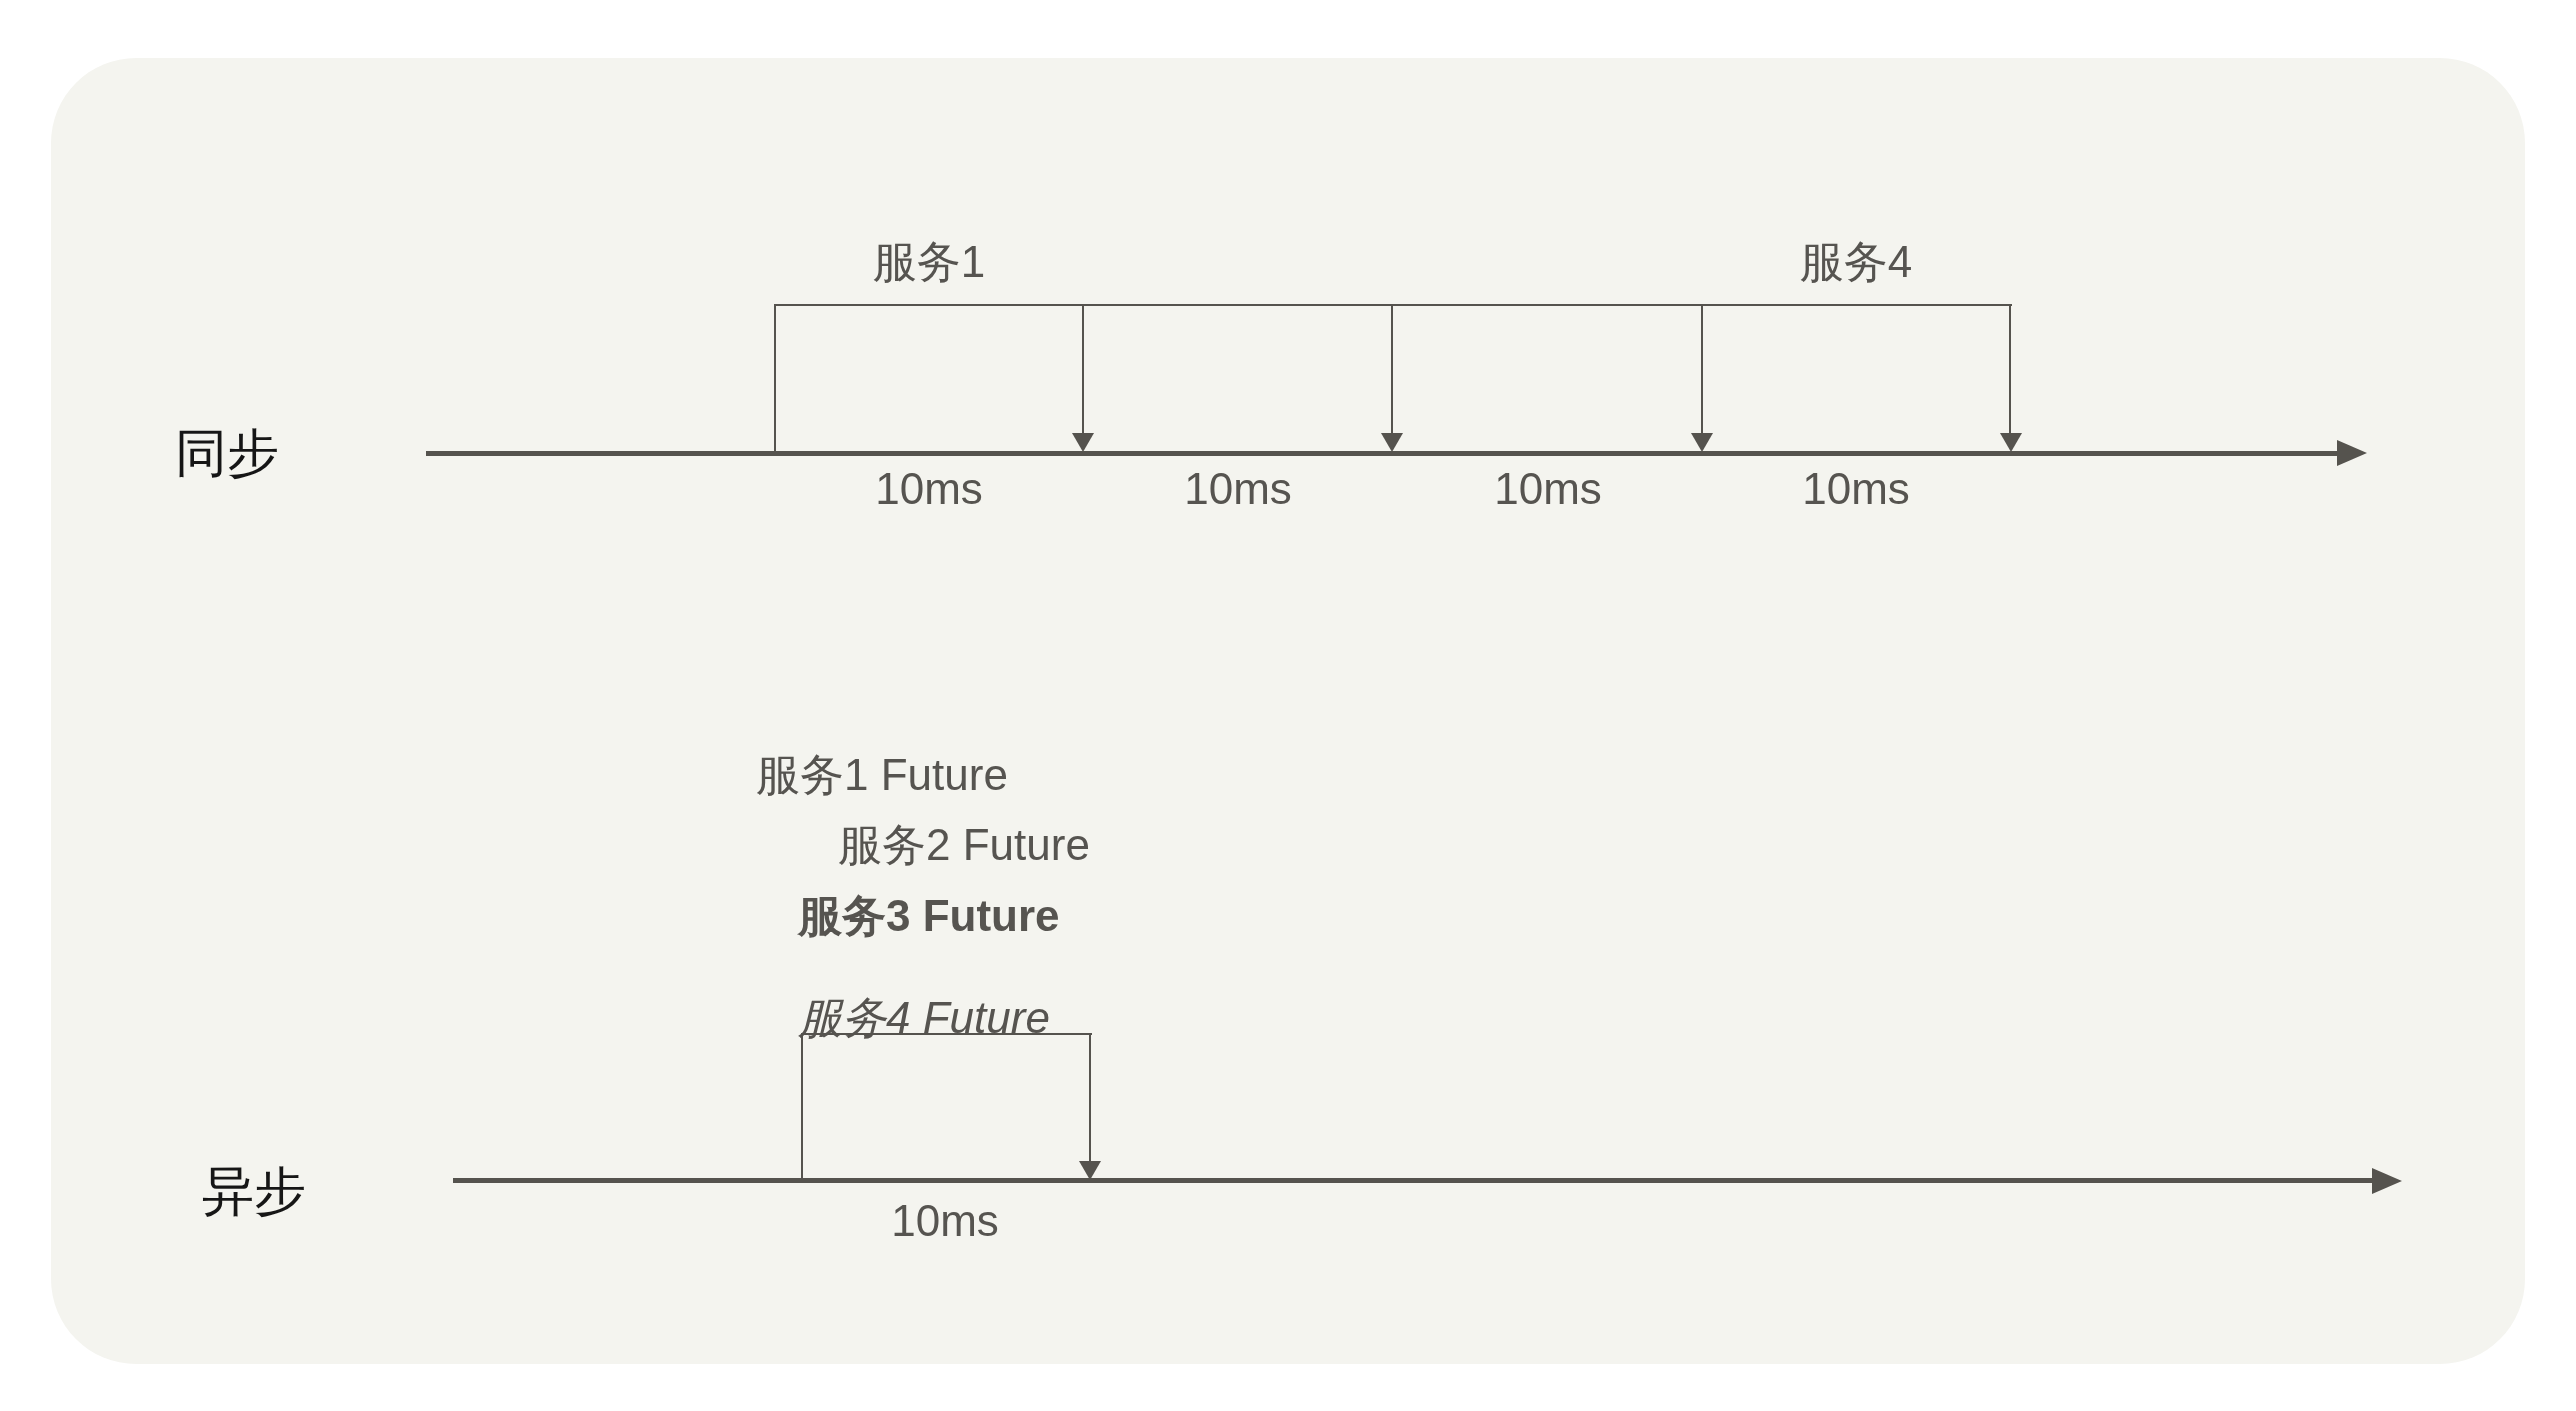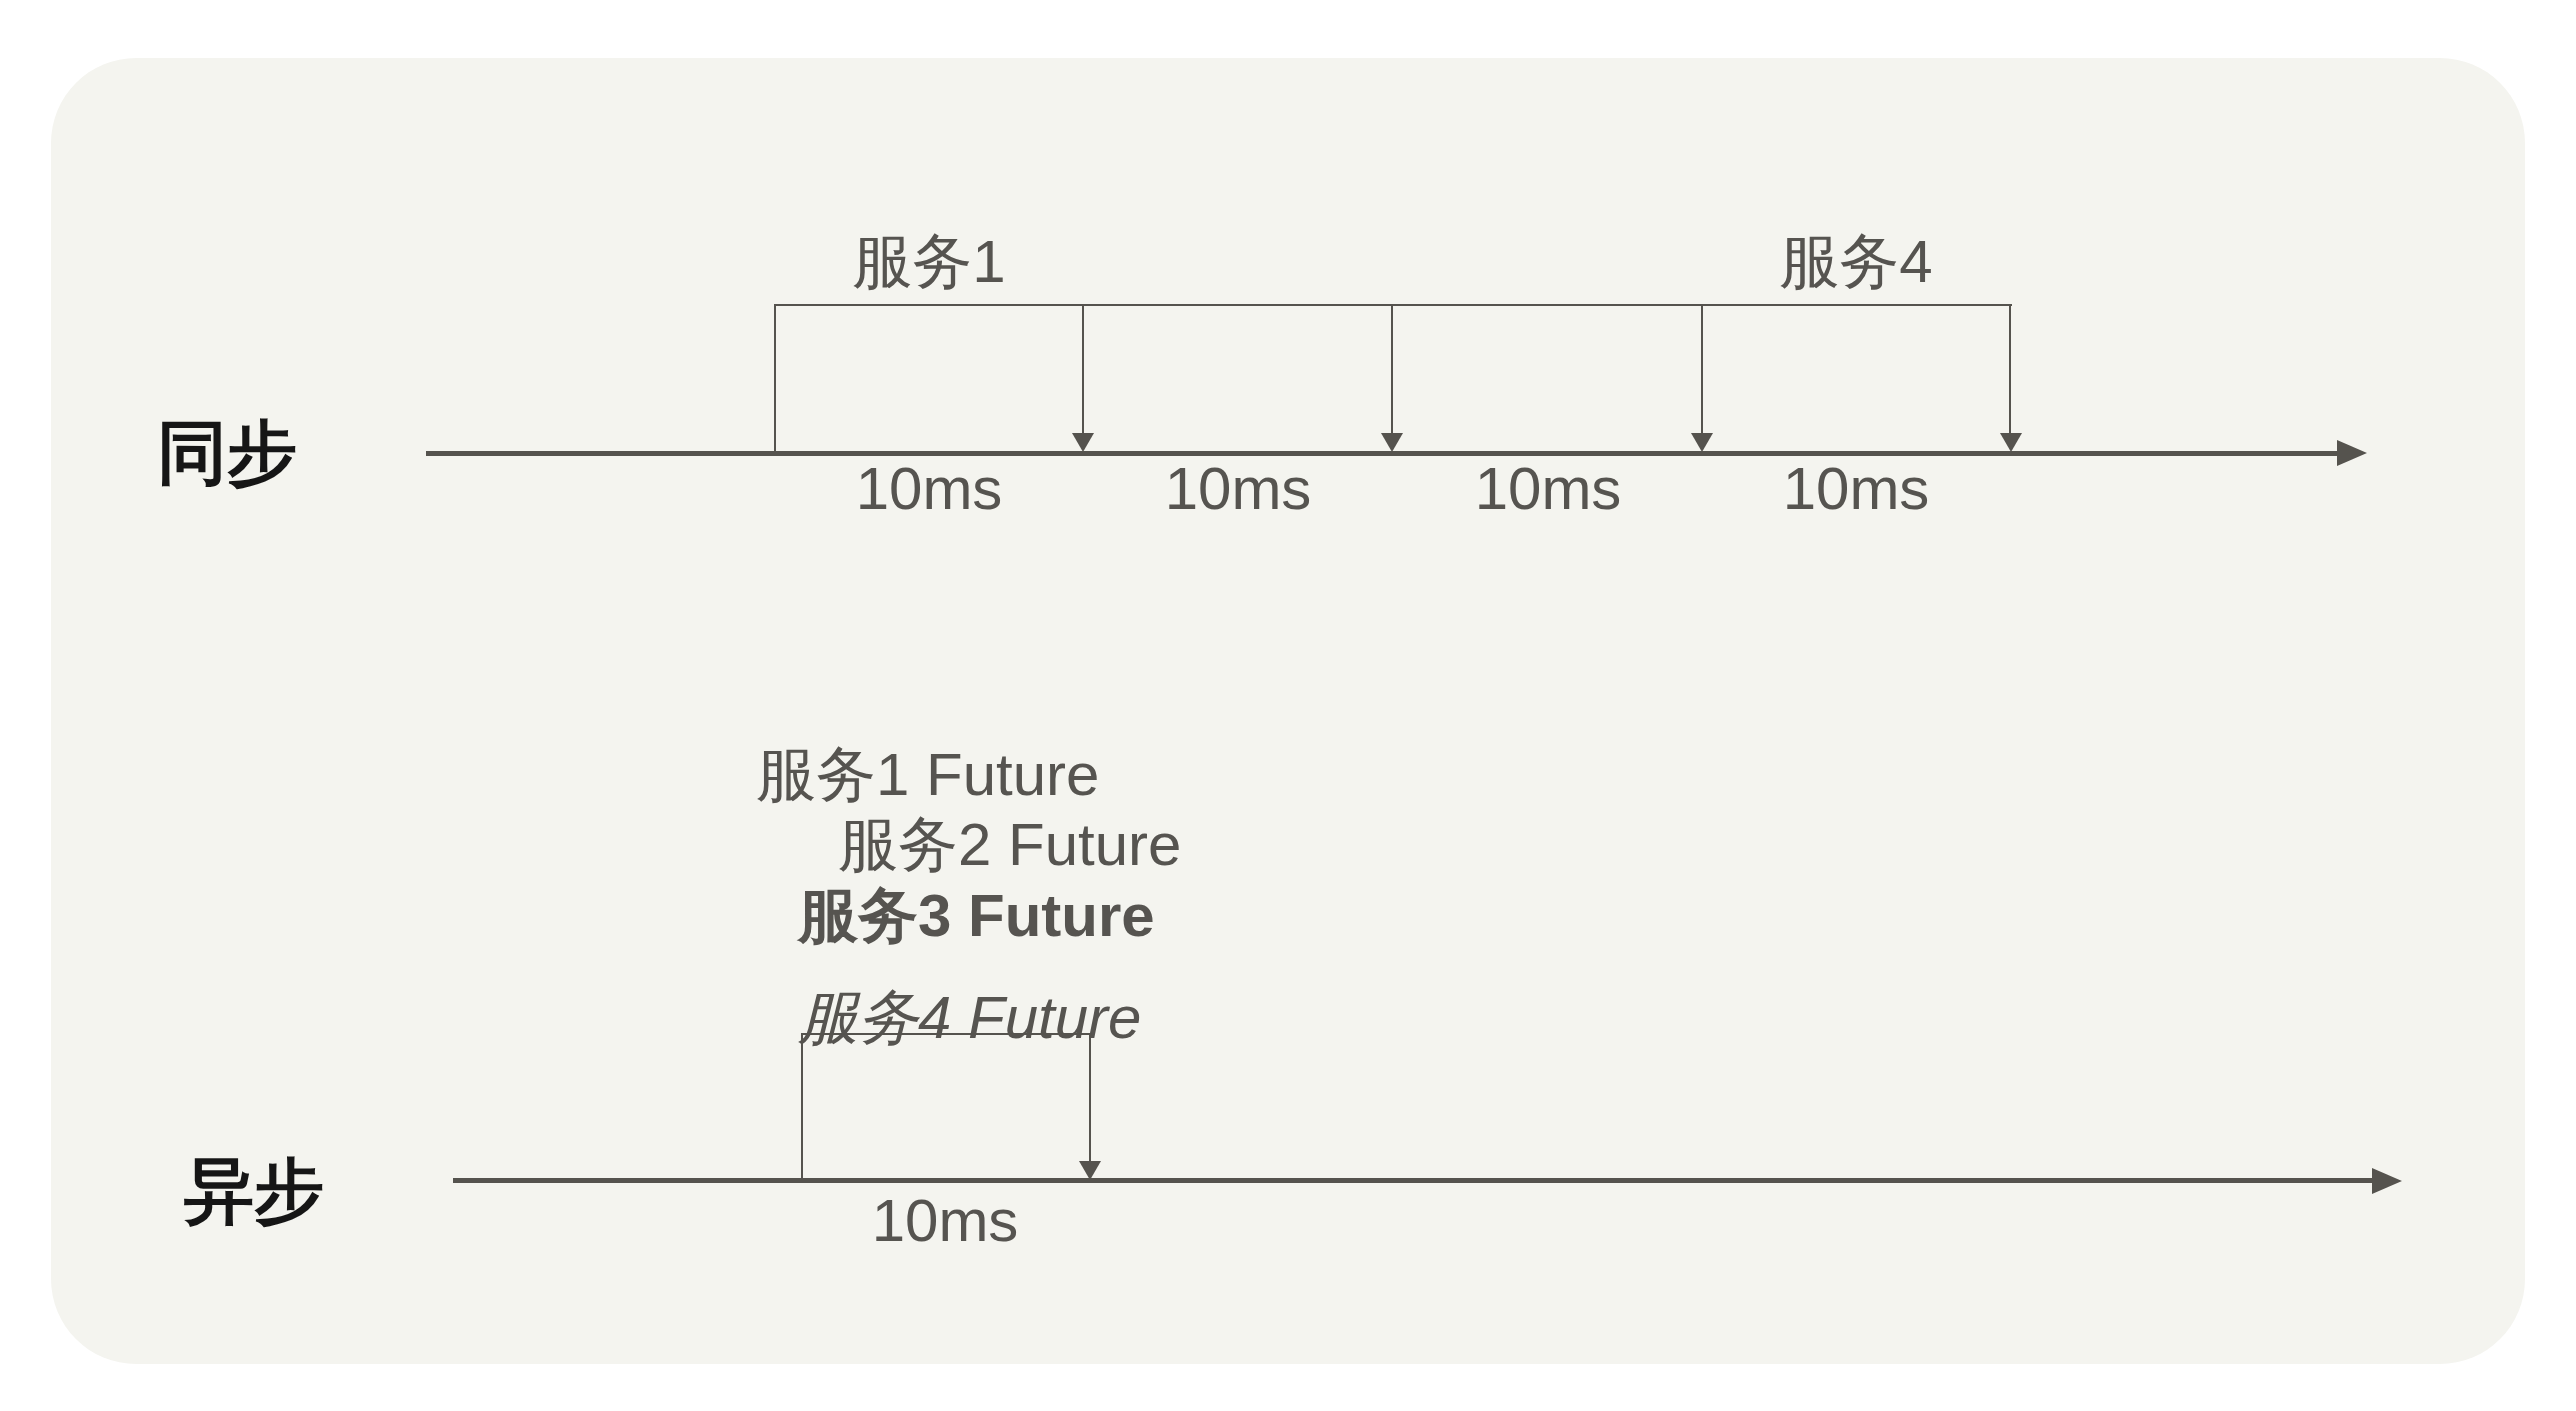--- a/index.html
+++ b/index.html
@@ -28,26 +28,26 @@
     border-left:11.3px solid transparent;border-right:11.3px solid transparent;
     border-top:19.6px solid var(--line);
   }
   .arrow-right{
     position:absolute;width:0;height:0;
     border-top:13px solid transparent;border-bottom:13px solid transparent;
     border-left:30px solid var(--line);
   }
   .label-gray{
     position:absolute;color:var(--text-gray);
-    font-size:60px;line-height:48px;white-space:nowrap;
+    font-size:44px;line-height:48px;white-space:nowrap;
   }
   .seg-label{width:310px;text-align:center;}
   .label-black{
     position:absolute;color:var(--text-black);
-    font-size:70px;line-height:66px;font-weight:bold;
+    font-size:52px;line-height:66px;font-weight:normal;
     width:242px;text-align:center;white-space:nowrap;
   }
 </style>
 </head>
 <body>
 
 <div class="card">
 
   <div class="label-black" style="left:55px;top:362px;">同步</div>
 

